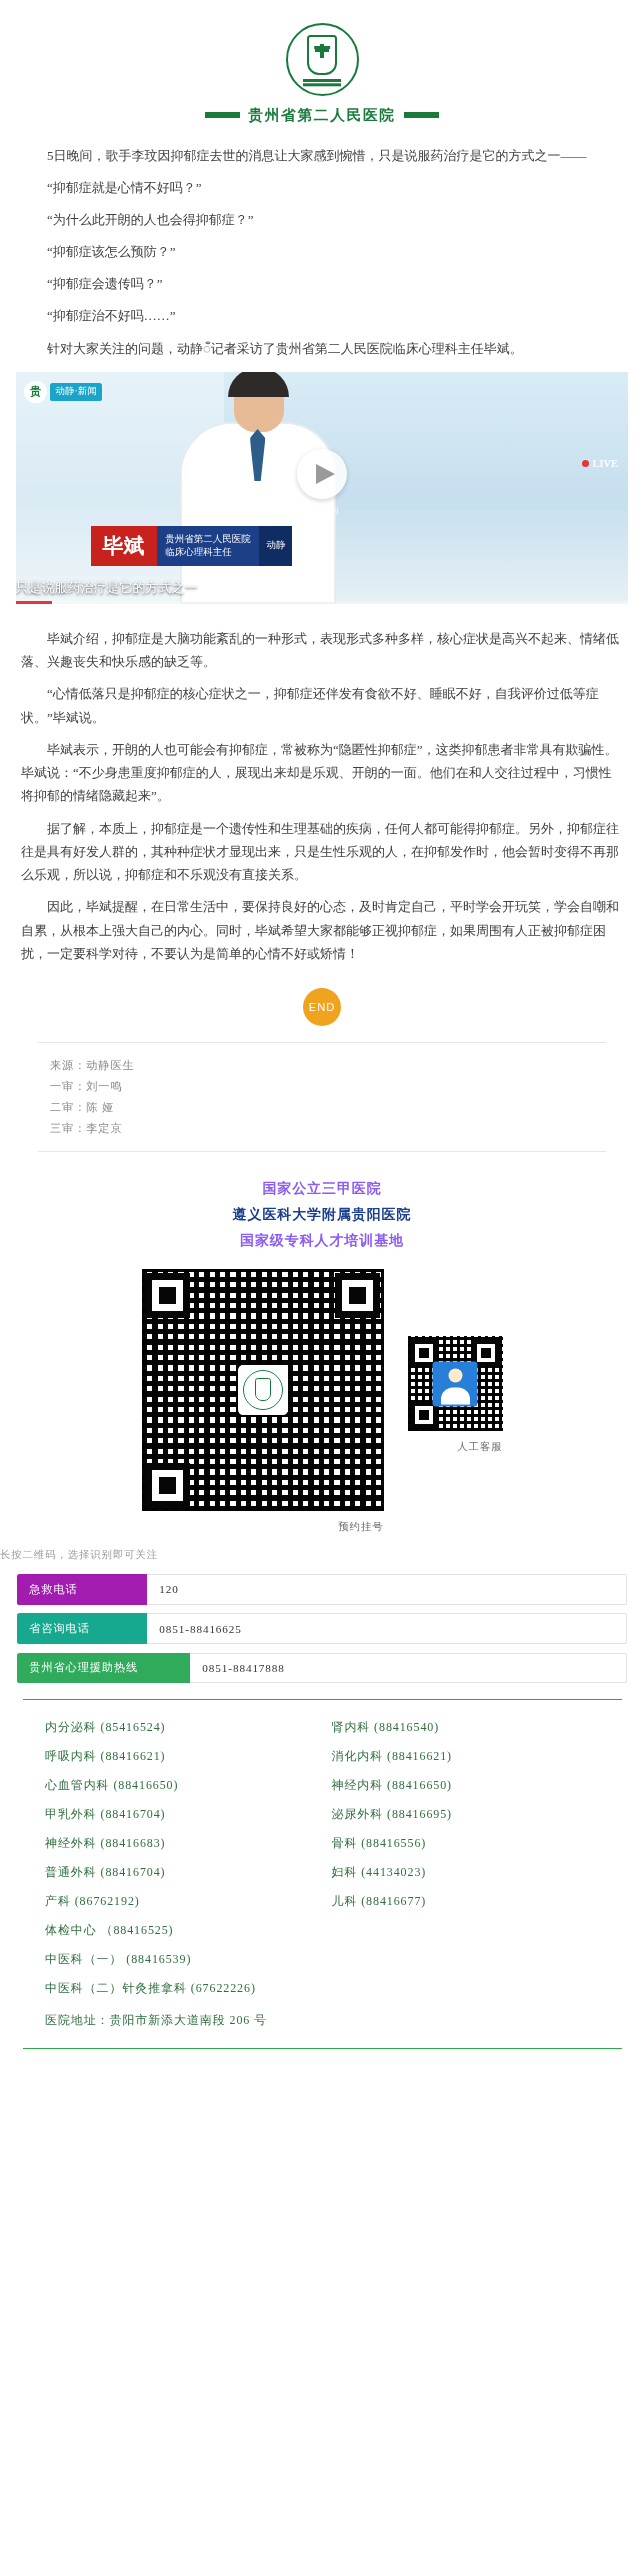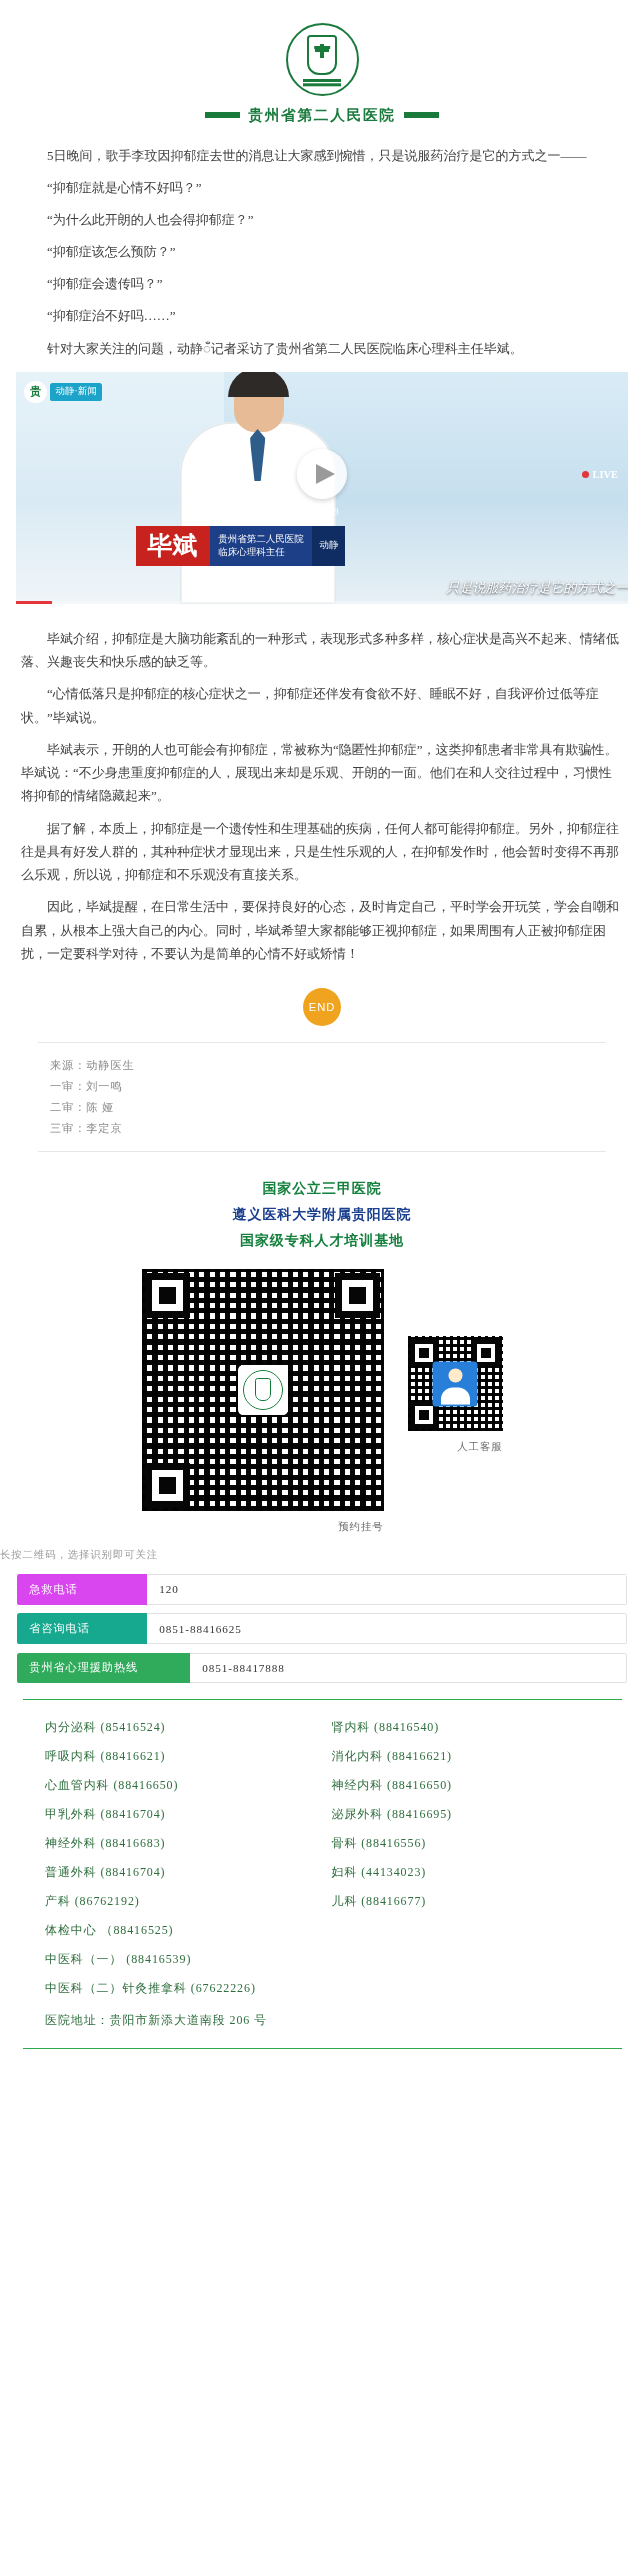--- a/index.html
+++ b/index.html
@@ -134,45 +134,45 @@
   }
   .video .logo-tl .circle {
     width:22.5px;height:22.5px;border-radius:50%;
     background:#fff; color:#1a7a3c; font-size:11.2px;
     display:flex;align-items:center;justify-content:center;font-weight:bold;
   }
   .video .logo-tl .tag {
     background:#1ca3c9; color:#fff; font-size:9.5px; padding:2.6px 5.2px; border-radius:2.6px;
   }
   .video .live {
-    position:absolute; right:10.4px; top:97px;
+    position:absolute; right:10.4px; top:86px;
     display:flex; align-items:center; gap:3.5px;
     color:#fff; font-size:10.4px; font-weight:bold;
   }
   .video .live .dot { width:7px;height:7px;border-radius:50%;background:#e4353a; }
   .video .lower-third {
     position:absolute; left:0; right:0; bottom:38px; height:40px;
     display:flex; align-items:stretch;
   }
   .video .lt-red {
-    background:#c8221f; color:#fff; font-size:25px; font-weight:bold;
+    background:#c8221f; color:#fff; font-size:21px; font-weight:bold;
     padding: 8px 12px; display:flex; align-items:center;
-    margin-left: 120px;
+    margin-left: 75px;
   }
   .video .lt-blue {
     background:#1c3f87; color:#fff; font-size:9.5px; line-height:13px;
     padding: 5.2px 8.7px; display:flex; flex-direction:column; justify-content:center;
   }
   .video .lt-badge {
     background:#0f2c63; color:#fff; font-size:9.5px;
     padding: 0 7px; display:flex; align-items:center;
   }
   .video .caption {
-    position:absolute; left:0; right:0; bottom:7px; text-align:right;
-    color:#fff; font-size:13px; text-shadow: 0 0.9px 2.6px rgba(0,0,0,.8); font-style: italic;
+    position:absolute; left:0; right:0; bottom:7px; text-align:left;
+    color:#fff; font-size:13px; text-shadow: 0 0.9px 2.6px rgba(0,0,0,.8);
   }
   .video .timecode {
     position:absolute; left:50%; top:50%; margin-left:-5.2px; margin-top:19px;
     color:#fff; font-size:9.5px; opacity:.9;
   }
   .video .progress {
     position:absolute; left:0; right:0; bottom:0; height:2.6px; background:rgba(255,255,255,.35);
   }
   .video .progress i { display:block; width:6%; height:2.6px; background:#e4353a; }
   
@@ -191,21 +191,21 @@
   }
   .credits div {
     font-size: 11.2px; line-height: 21px; color: #8a8a8a;
     letter-spacing: 0.9px;
   }
   
   .promo { text-align:center; padding: 5.2px 0 12px 0; }
   .promo .line {
     font-size: 14px; font-weight: bold; line-height: 26px; letter-spacing: 0.9px;
   }
-  .promo .red { color:#15803d; }
+  .promo .red { color:#8b5cf6; }
   .promo .blue { color:#1a3f8f; }
   
   .qr-row {
     display:flex; justify-content:center; align-items:flex-start; gap: 24px;
     padding: 3.5px 17.3px 0 17.3px;
   }
   .qr-main { width: 242px; }
   .qr-side { width: 95px; padding-top: 67px; }
   .qr-box {
     width:100%; aspect-ratio:1/1; position:relative;
@@ -274,21 +274,21 @@
   .phone-label {
     color:#fff; font-size:11.2px; padding: 7.8px 12px; min-width: 130px;
     display:flex; align-items:center; letter-spacing:0.9px;
     font-family:"Liberation Serif",serif;
   }
   .phone-value {
     flex:1; font-size:11.2px; padding: 7.8px 12px; color:#333;
     display:flex; align-items:center; letter-spacing:0.9px;
     border:0.9px solid #e2e2e2; border-left:none;
   }
-  .phone-row.v1 .phone-label { background:#d946ef; }
+  .phone-row.v1 .phone-label { background:#a21caf; }
   .phone-row.v2 .phone-label { background:#17a98f; }
   .phone-row.v3 .phone-label { background:#2fab5b; min-width: 173px; }
   
   .dept {
     margin: 15.6px 22.5px 0 22.5px;
     border-top: 1.7px solid #2aa84a;
     border-bottom: 1.7px solid #2aa84a;
     padding: 19px 8.7px 19px 22.5px;
   }
   .dept-grid {

